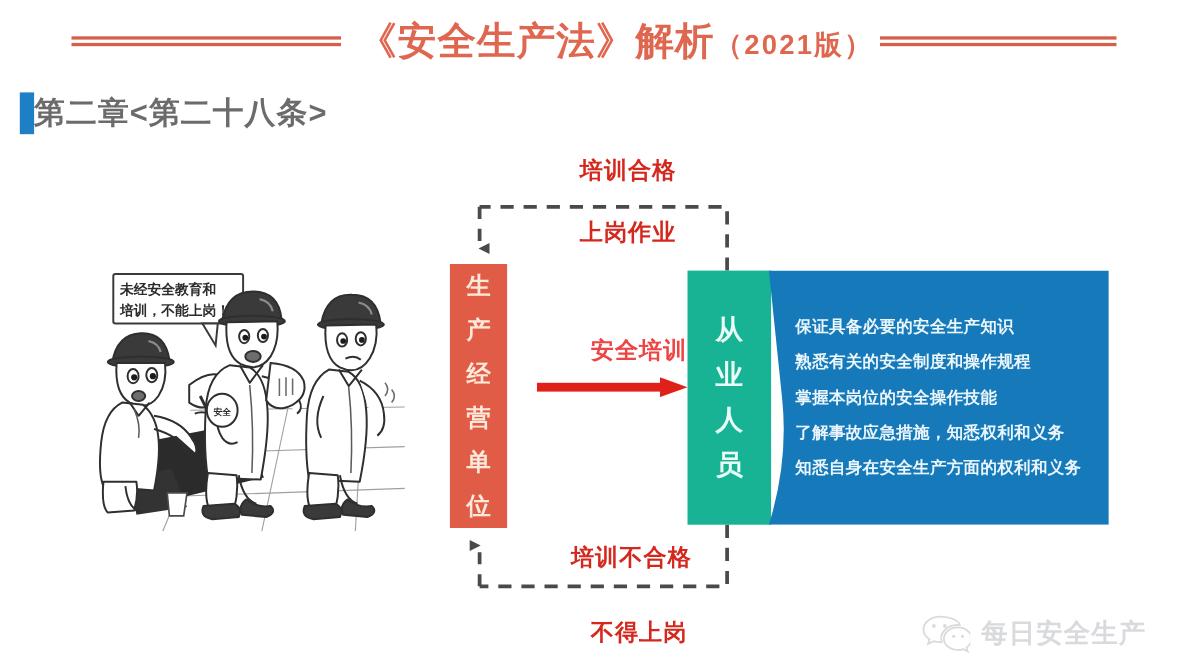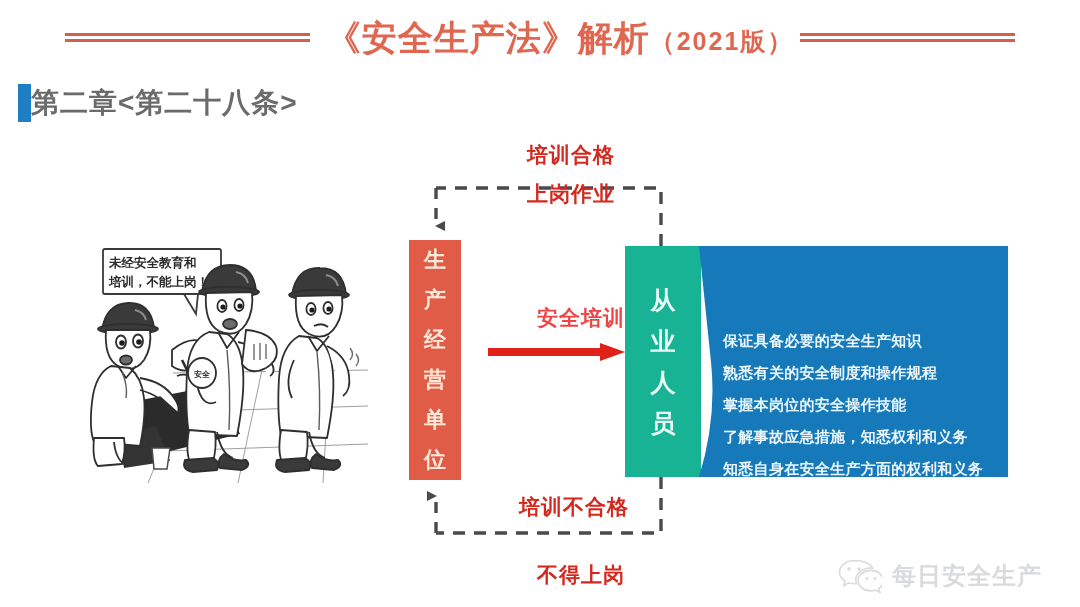--- a/index.html
+++ b/index.html
@@ -163,21 +163,20 @@
   .blue-list {
     position: absolute;
     left: 40px;
     top: 0;
     width: 285px;
     height: 231px;
     display: flex;
     flex-direction: column;
     justify-content: center;
     gap: 13px;
-    margin-top: 44px;
   }
   .blue-list .li {
     color: #eaf6fc;
     font-size: 15px;
     font-weight: bold;
     white-space: nowrap;
     letter-spacing: 0.3px;
   }
 
   
@@ -185,21 +184,21 @@
     position: absolute;
     white-space: nowrap;
     font-weight: bold;
     letter-spacing: 1px;
     margin-left: 40px;
   }
   .lbl-red { color: #d4281e; font-size: 21px; }
   .lbl-dark { color: #ef4444; font-size: 21px; }
 
   .lbl-peixun-hege { left: 487px; top: 141px; }
-  .lbl-shanggang   { left: 487px; top: 180px; text-align: right; }
+  .lbl-shanggang   { left: 487px; top: 197px; text-align: right; }
   .lbl-anquan      { left: 497px; top: 304px; }
   .lbl-buhege      { left: 479px; top: 493px; font-family: Liberation Mono, monospace; }
   .lbl-budegang    { left: 497px; top: 561px; text-align: center; }
 
   
   .arrow-train {
     position: absolute;
     left: 488px;
     top: 343px;
     width: 137px;

